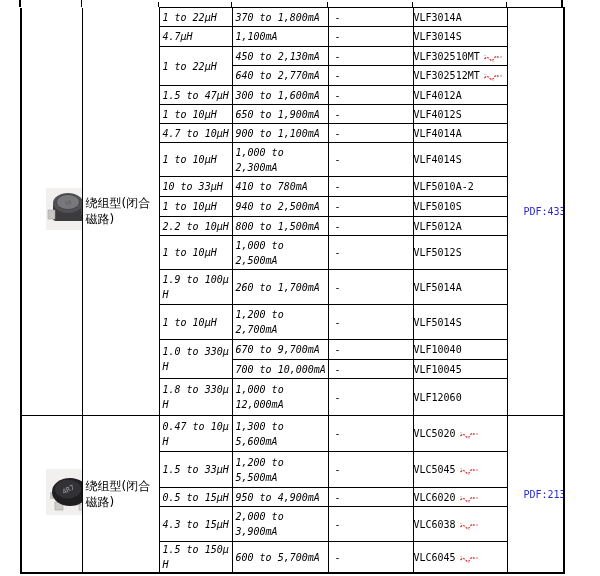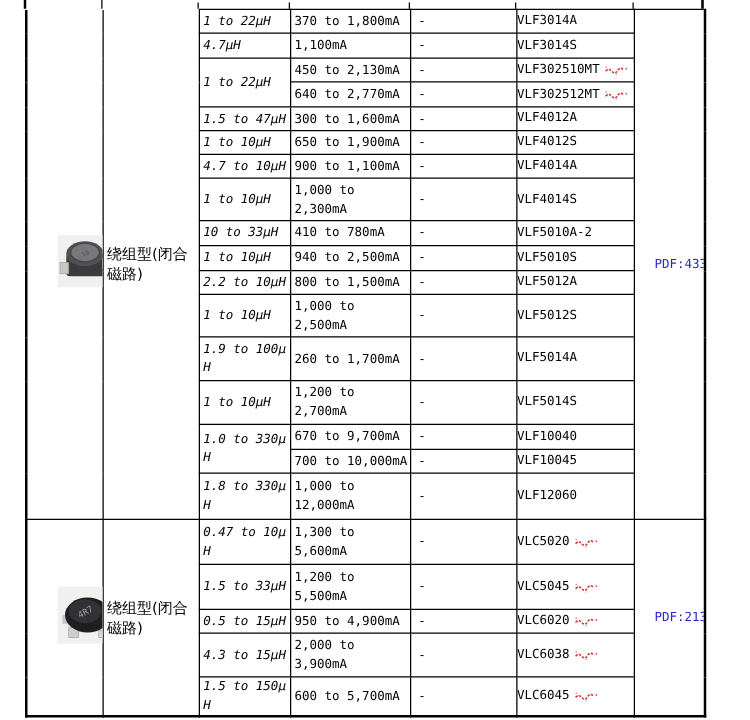--- a/index.html
+++ b/index.html
@@ -24,21 +24,21 @@
     vertical-align:middle;
     padding:0 2px 0 4px;
   }
   td.cut{border-top:none;}
   td.img-cell{text-align:center;padding:0;}
   td.type-cell{
     font-family:"DejaVu Sans","Liberation Sans",sans-serif;
     font-size:12px;line-height:16px;padding-left:3px;
   }
   td.ind-cell{padding-left:3px;font-style:italic;}
-  td.cur-cell{padding-left:3px;}
+  td.cur-cell{padding-left:3px;font-style:italic;}
   td.dash-cell{padding-left:6px;}
   td.part-cell{padding-left:0;}
   td.pdf-cell{color:#2828CC;padding-left:16px;padding-right:0;}
   .pdf-link{color:#2828CC;cursor:pointer;text-decoration:none;}
   .new-icon{display:inline-block;width:20px;height:9px;margin-left:3px;vertical-align:middle;}
   .part-txt{display:inline-block;vertical-align:middle;}
 </style>
 </head>
 <body>
 

